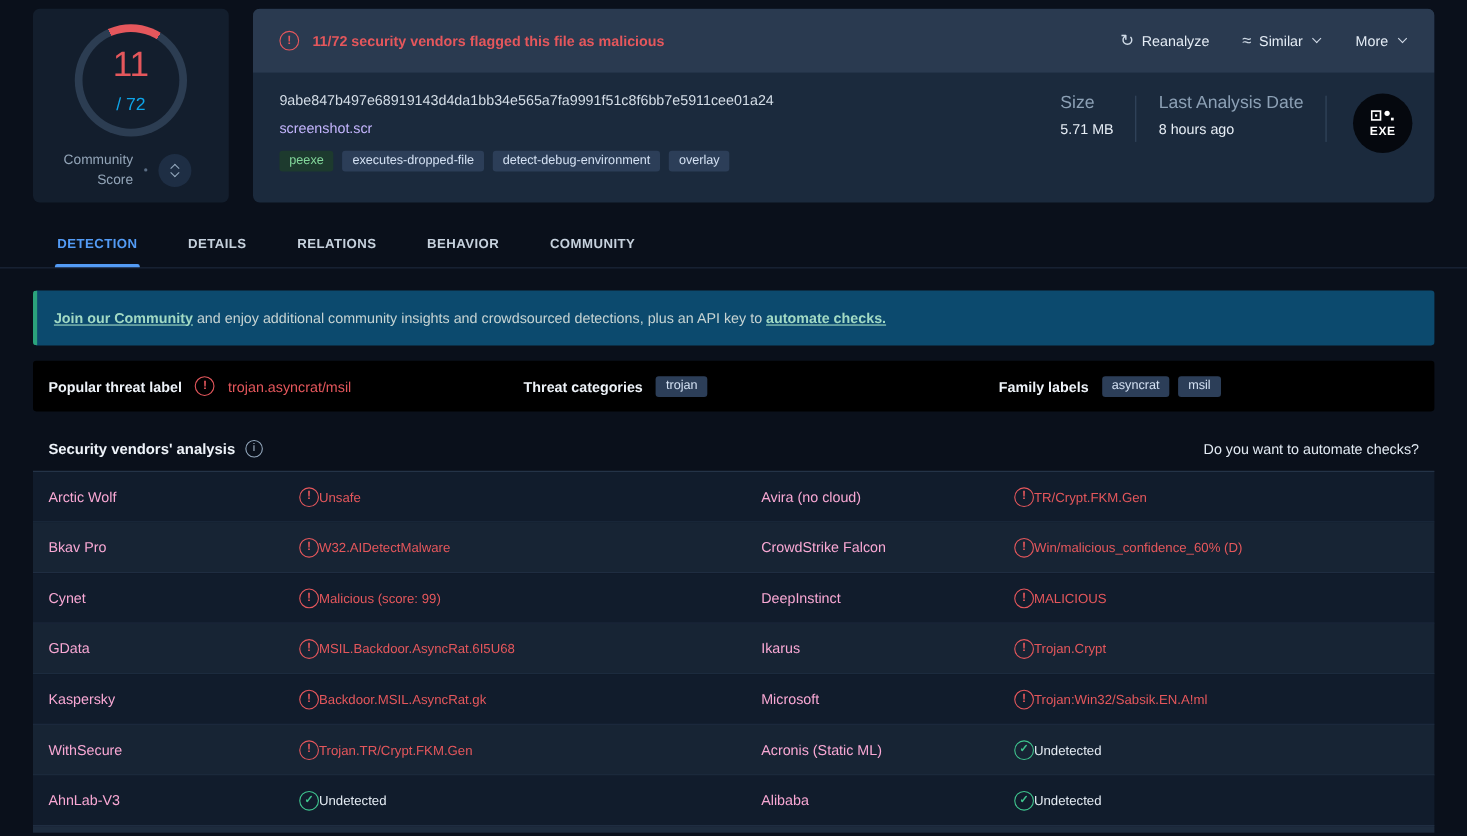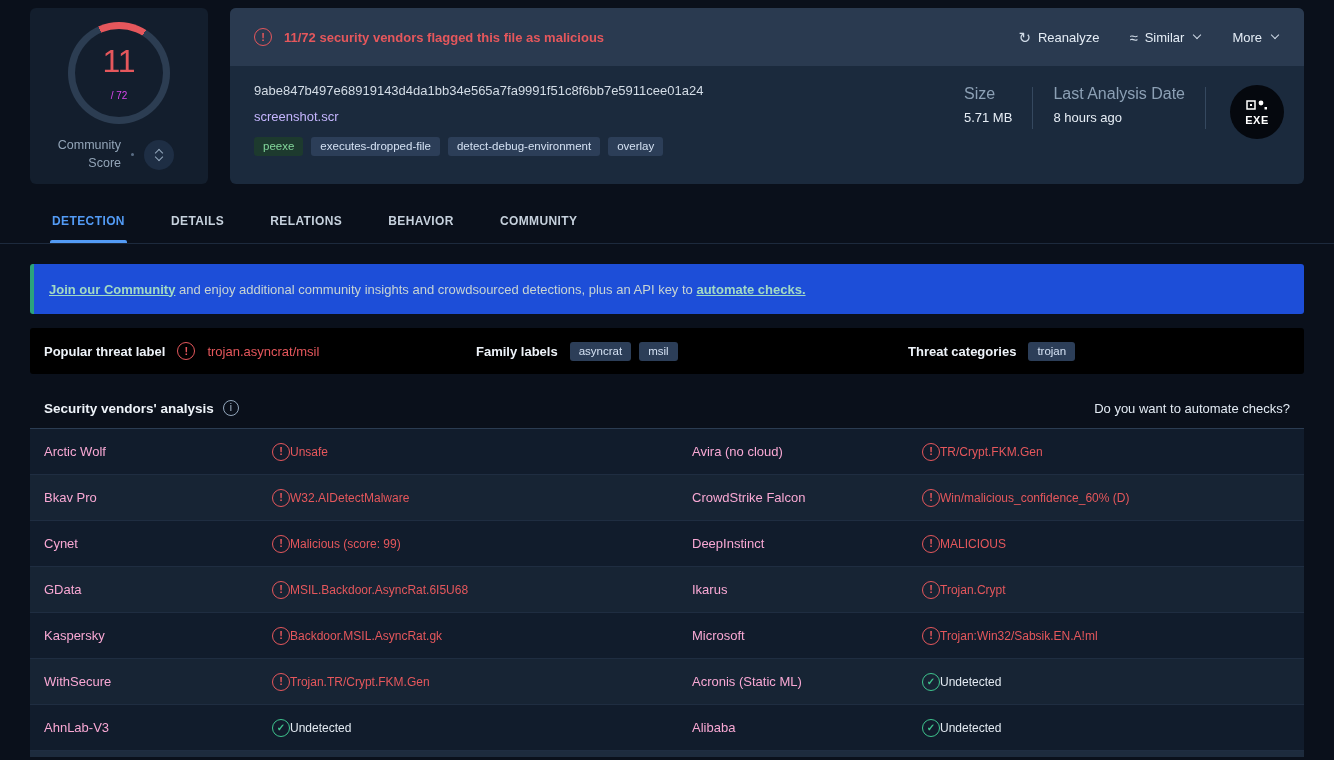--- a/index.html
+++ b/index.html
@@ -18,21 +18,21 @@
   }
   *{box-sizing:border-box;margin:0;padding:0;}
   html,body{width:1334px;height:760px;}
   body{background:var(--bg);font-family:"Liberation Sans",sans-serif;font-size:13px;color:var(--text);overflow:hidden;}
 
   .top-section{display:flex;gap:22px;padding:8px 30px 0;}
   .score-card{width:178px;height:176px;background:var(--card);border-radius:6px;flex:none;display:flex;flex-direction:column;align-items:center;padding-top:14px;}
   .gauge{width:102px;height:102px;border-radius:50%;background:conic-gradient(from -24deg, var(--red) 0 56deg, #2c3d52 56deg 360deg);display:flex;align-items:center;justify-content:center;}
   .gauge-inner{width:88px;height:88px;border-radius:50%;background:var(--card);display:flex;flex-direction:column;align-items:center;justify-content:center;}
   .score-value{font-size:32px;color:var(--red);line-height:1;}
-  .score-total{font-size:10px;color:#d946ef;margin-top:13px;}
+  .score-total{font-size:16px;color:#0ea5e9;margin-top:13px;}
   .community{display:flex;align-items:center;justify-content:flex-end;width:100%;padding-right:34px;margin-top:13px;gap:10px;}
   .community-label{font-size:12.5px;color:#93a5b8;text-align:right;line-height:1.4;display:flex;flex-direction:column;}
   .dot{width:3px;height:3px;border-radius:50%;background:#5a6d84;}
   .vote{width:30px;height:30px;border-radius:50%;background:#1e2e44;border:none;display:flex;flex-direction:column;align-items:center;justify-content:center;gap:2px;cursor:pointer;}
   .caret{display:block;width:9px;height:5px;position:relative;}
   .caret::before{content:"";position:absolute;width:5px;height:5px;border-right:1.5px solid #93a7bc;border-bottom:1.5px solid #93a7bc;left:1px;}
   .caret.up::before{transform:rotate(-135deg);top:1px;}
   .caret.down::before{transform:rotate(45deg);top:-2px;}
 
   .header-card{flex:1;height:176px;border-radius:6px;background:var(--header-body);display:flex;flex-direction:column;overflow:hidden;}
@@ -57,21 +57,21 @@
   .vdiv{width:1px;height:42px;background:#35485f;margin-top:2px;}
   .exe-badge{width:54px;height:54px;border-radius:50%;background:#05080e;display:flex;flex-direction:column;align-items:center;justify-content:center;margin-left:4px;}
   .exe-badge .exe-label{color:#fff;font-weight:700;font-size:11px;letter-spacing:.5px;margin-top:2px;}
 
   .tabs{display:flex;gap:42px;margin:30px 0 0 50px;}
   .tab{background:none;border:none;font-family:inherit;font-size:12px;font-weight:700;letter-spacing:.4px;color:#c6d1dd;padding:0 2px 15px;cursor:pointer;position:relative;}
   .tab.active{color:var(--blue);}
   .tab.active::after{content:"";position:absolute;left:0;right:0;bottom:0;height:3px;background:var(--blue);border-radius:2px 2px 0 0;}
   .tabs-divider{height:1px;background:#1d2a3d;width:100%;}
 
-  .banner{margin:20px 30px 0;height:50px;background:#1d4ed8;border-left:4px solid #2ba37c;border-radius:3px;display:flex;align-items:center;padding:0 15px;color:#c7d4d3;font-size:13px;white-space:pre-wrap;}
+  .banner{margin:20px 30px 0;height:50px;background:#0c4a6e;border-left:4px solid #2ba37c;border-radius:3px;display:flex;align-items:center;padding:0 15px;color:#c7d4d3;font-size:13px;white-space:pre-wrap;}
   .banner a{color:#a2dac4;font-weight:700;text-decoration:underline;cursor:pointer;}
 
   .threat-row{margin:14px 30px 0;height:46px;background:#000000;border-radius:3px;display:grid;grid-template-columns:432px 432px 1fr;align-items:center;padding:0 14px;}
   .t-group{display:flex;align-items:center;gap:12px;}
   .t-title{font-weight:700;color:#eef3f9;}
   .t-red{color:var(--red);}
   .chips{display:flex;gap:8px;}
   .chip{background:#2c3e58;color:#d3e0f2;font-size:11.5px;padding:3px 9px 4px;border-radius:3px;cursor:pointer;}
 
   .analysis-header{margin:14px 30px 0;height:40px;display:flex;align-items:center;justify-content:space-between;padding:0 14px;}
@@ -190,32 +190,32 @@
 
   <div class="banner"><a>Join our Community</a><span> and enjoy additional community insights and crowdsourced detections, plus an API key to </span><a>automate checks.</a></div>
 
   <div class="threat-row">
     <div class="t-group">
       <span class="t-title">Popular threat label</span>
       <span class="icon-circle">!</span>
       <span class="t-red">trojan.asyncrat/msil</span>
     </div>
     <div class="t-group">
+      <span class="t-title">Threat categories</span>
+      <span class="chips">
+          <span class="chip">trojan</span>
+        </span>
+    </div>
+    <div class="t-group">
       <span class="t-title">Family labels</span>
       <span class="chips">
           <span class="chip">asyncrat</span>
           <span class="chip">msil</span>
         </span>
     </div>
-    <div class="t-group">
-      <span class="t-title">Threat categories</span>
-      <span class="chips">
-          <span class="chip">trojan</span>
-        </span>
-    </div>
   </div>
 
   <div class="analysis-header">
     <div class="ah-left">
       <span class="ah-title">Security vendors' analysis</span>
       <span class="info-icon">i</span>
     </div>
     <div class="ah-right">Do you want to automate checks?</div>
   </div>
 

